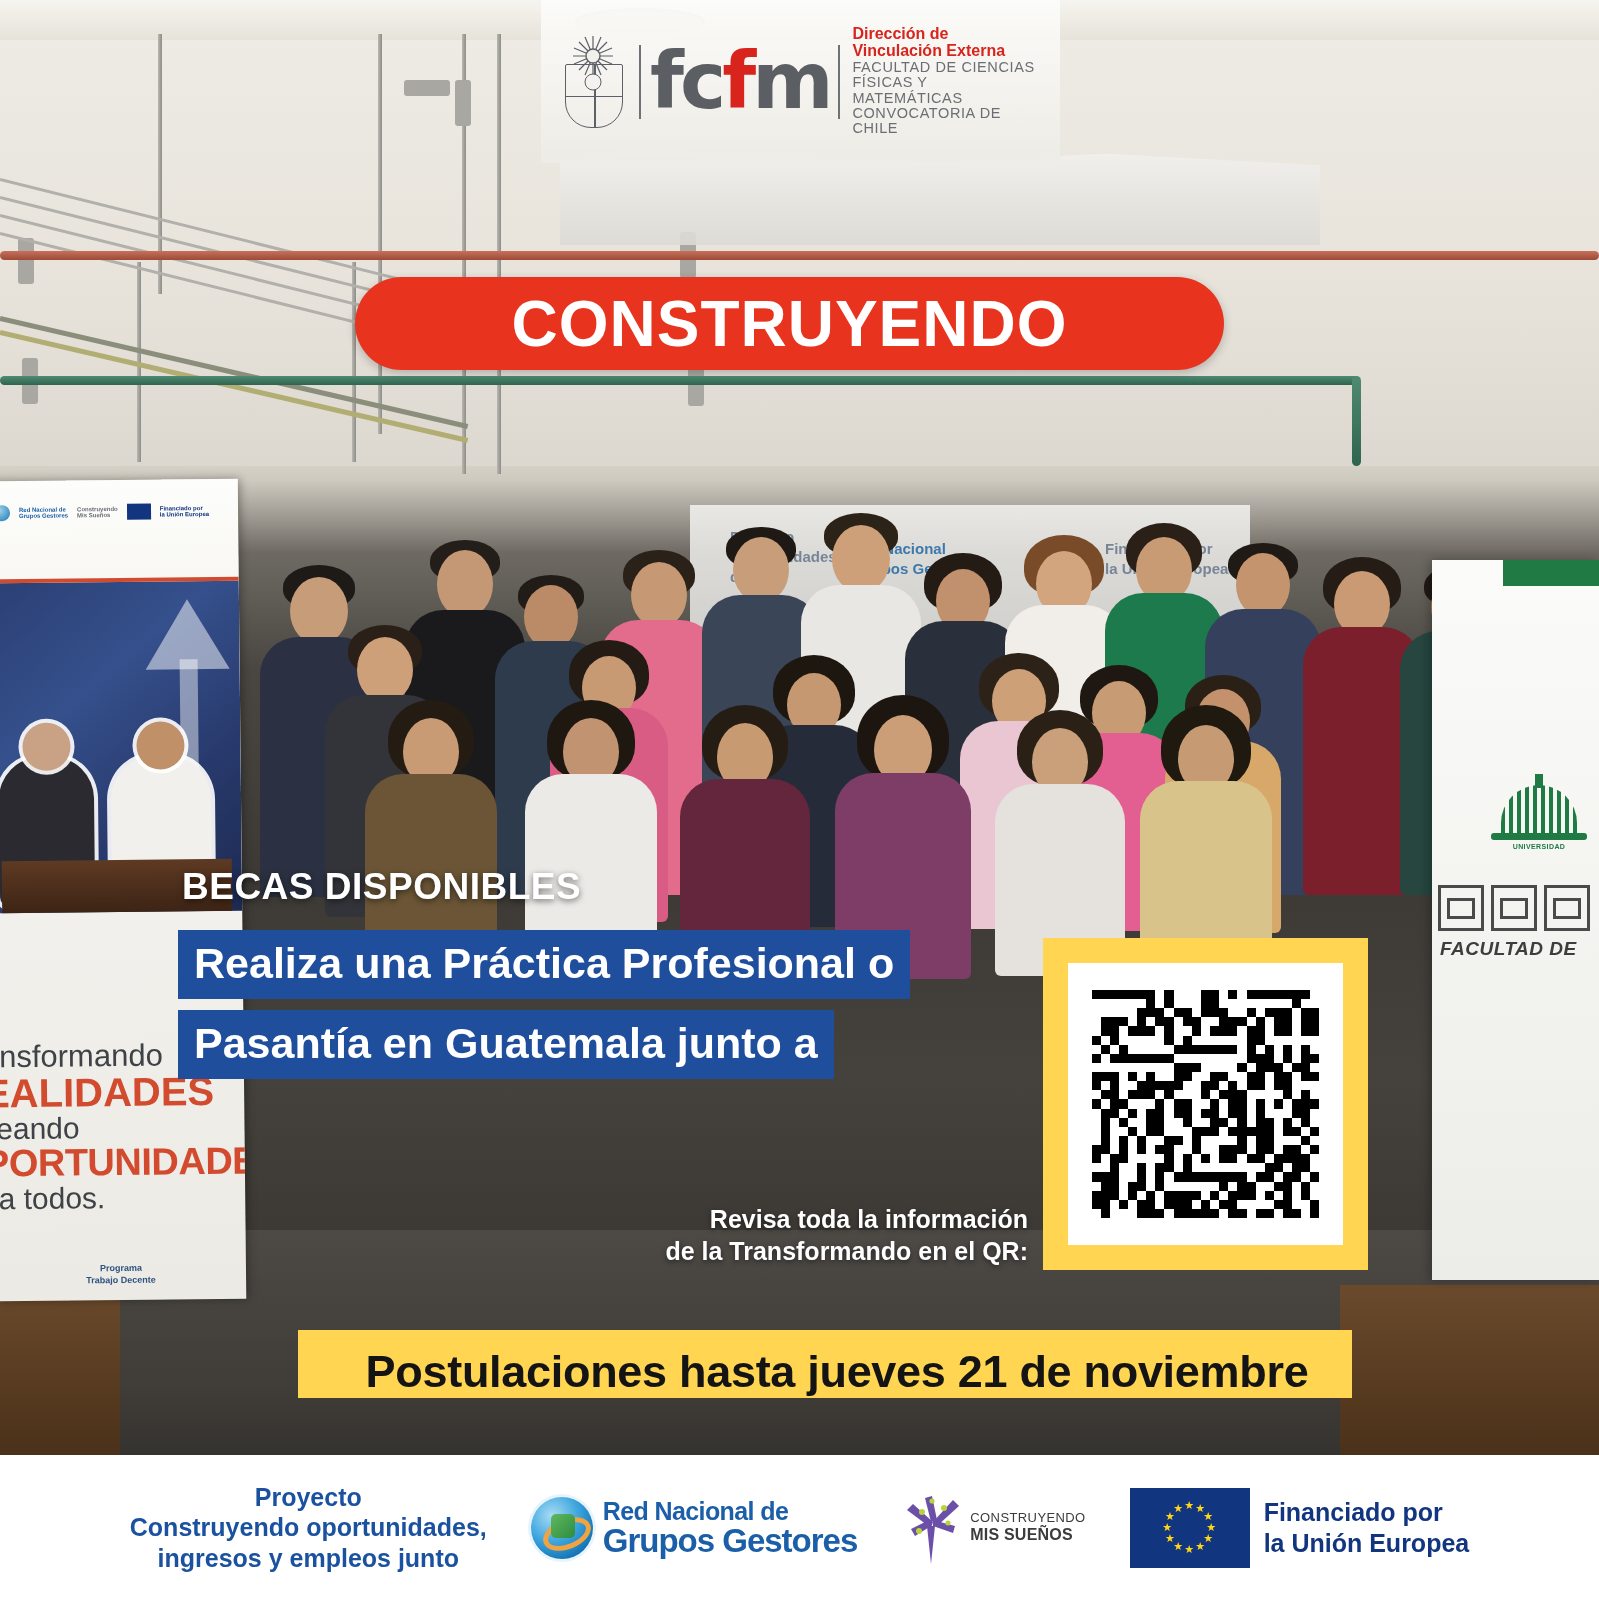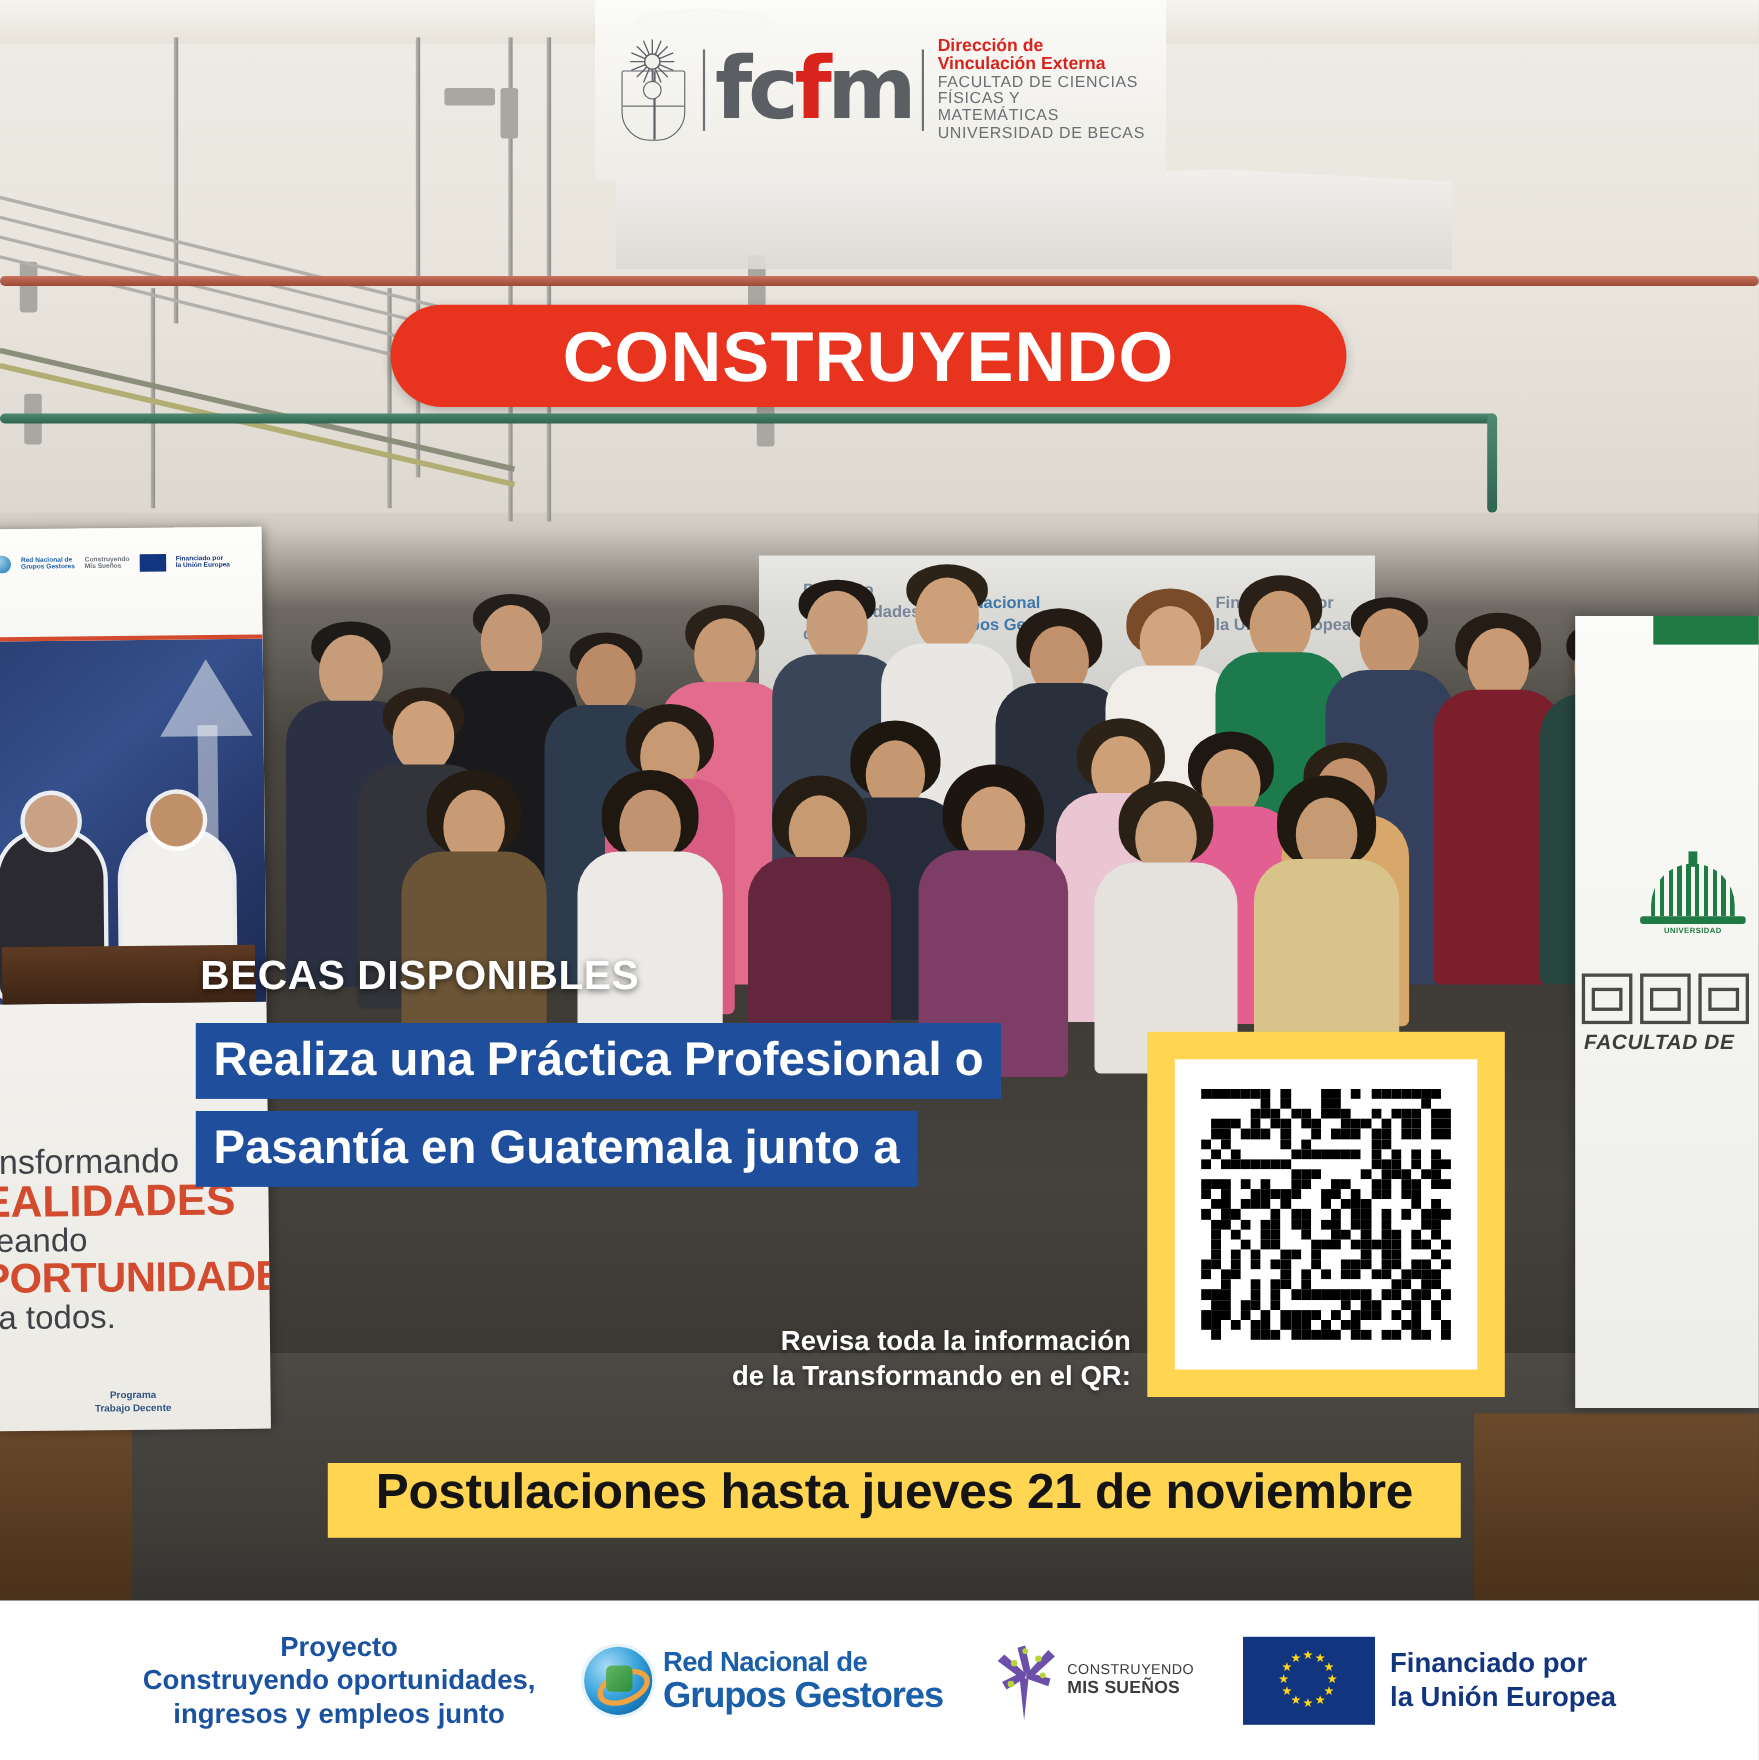--- a/index.html
+++ b/index.html
@@ -191,21 +191,21 @@
   .qr-grid i{display:block;}
 
   .qr-caption{
     position:absolute;left:648px;top:1204px;width:380px;
     color:#fff;font-size:25px;font-weight:800;line-height:1.26;text-align:right;
     text-shadow:0 2px 5px rgba(0,0,0,.5);
   }
 
   .date-band{
     position:absolute;left:298px;top:1330px;width:1030px;height:68px;
-    background:#ffd552;display:flex;align-items:flex-start;justify-content:center;
+    background:#ffd552;display:flex;align-items:flex-end;justify-content:center;padding-left:24px;
   }
   .date-band span{color:#141414;font-size:45px;font-weight:800;letter-spacing:-.3px;}
 
   
   .footer{
     position:absolute;left:0;top:1455px;width:1599px;height:145px;
     background:#fff;display:flex;align-items:center;justify-content:center;gap:44px;
   }
   .f-proj{text-align:center;color:#1b52a0;font-weight:800;line-height:1.22;}
   .f-proj .l1{font-size:25px;}
@@ -487,21 +487,21 @@
       <div class="fcfm-bar"></div>
       <div class="fcfm-mark"><span>f</span><span>c</span><em>f</em><span>m</span></div>
       <div class="fcfm-bar"></div>
     </div>
 
     <div class="fcfm-txt">
       <div class="fcfm-red">Dirección de</div>
       <div class="fcfm-red">Vinculación Externa</div>
       <div class="fcfm-grey">FACULTAD DE CIENCIAS</div>
       <div class="fcfm-grey">FÍSICAS Y MATEMÁTICAS</div>
-      <div class="fcfm-grey">UNIVERSIDAD DE BECAS</div>
+      <div class="fcfm-grey">CONVOCATORIA DE CHILE</div>
     </div>
   </div>
 
   <div class="pill">
     <span>CONSTRUYENDO</span>
   </div>
 
 
   <div class="becas">BECAS DISPONIBLES</div>
 

